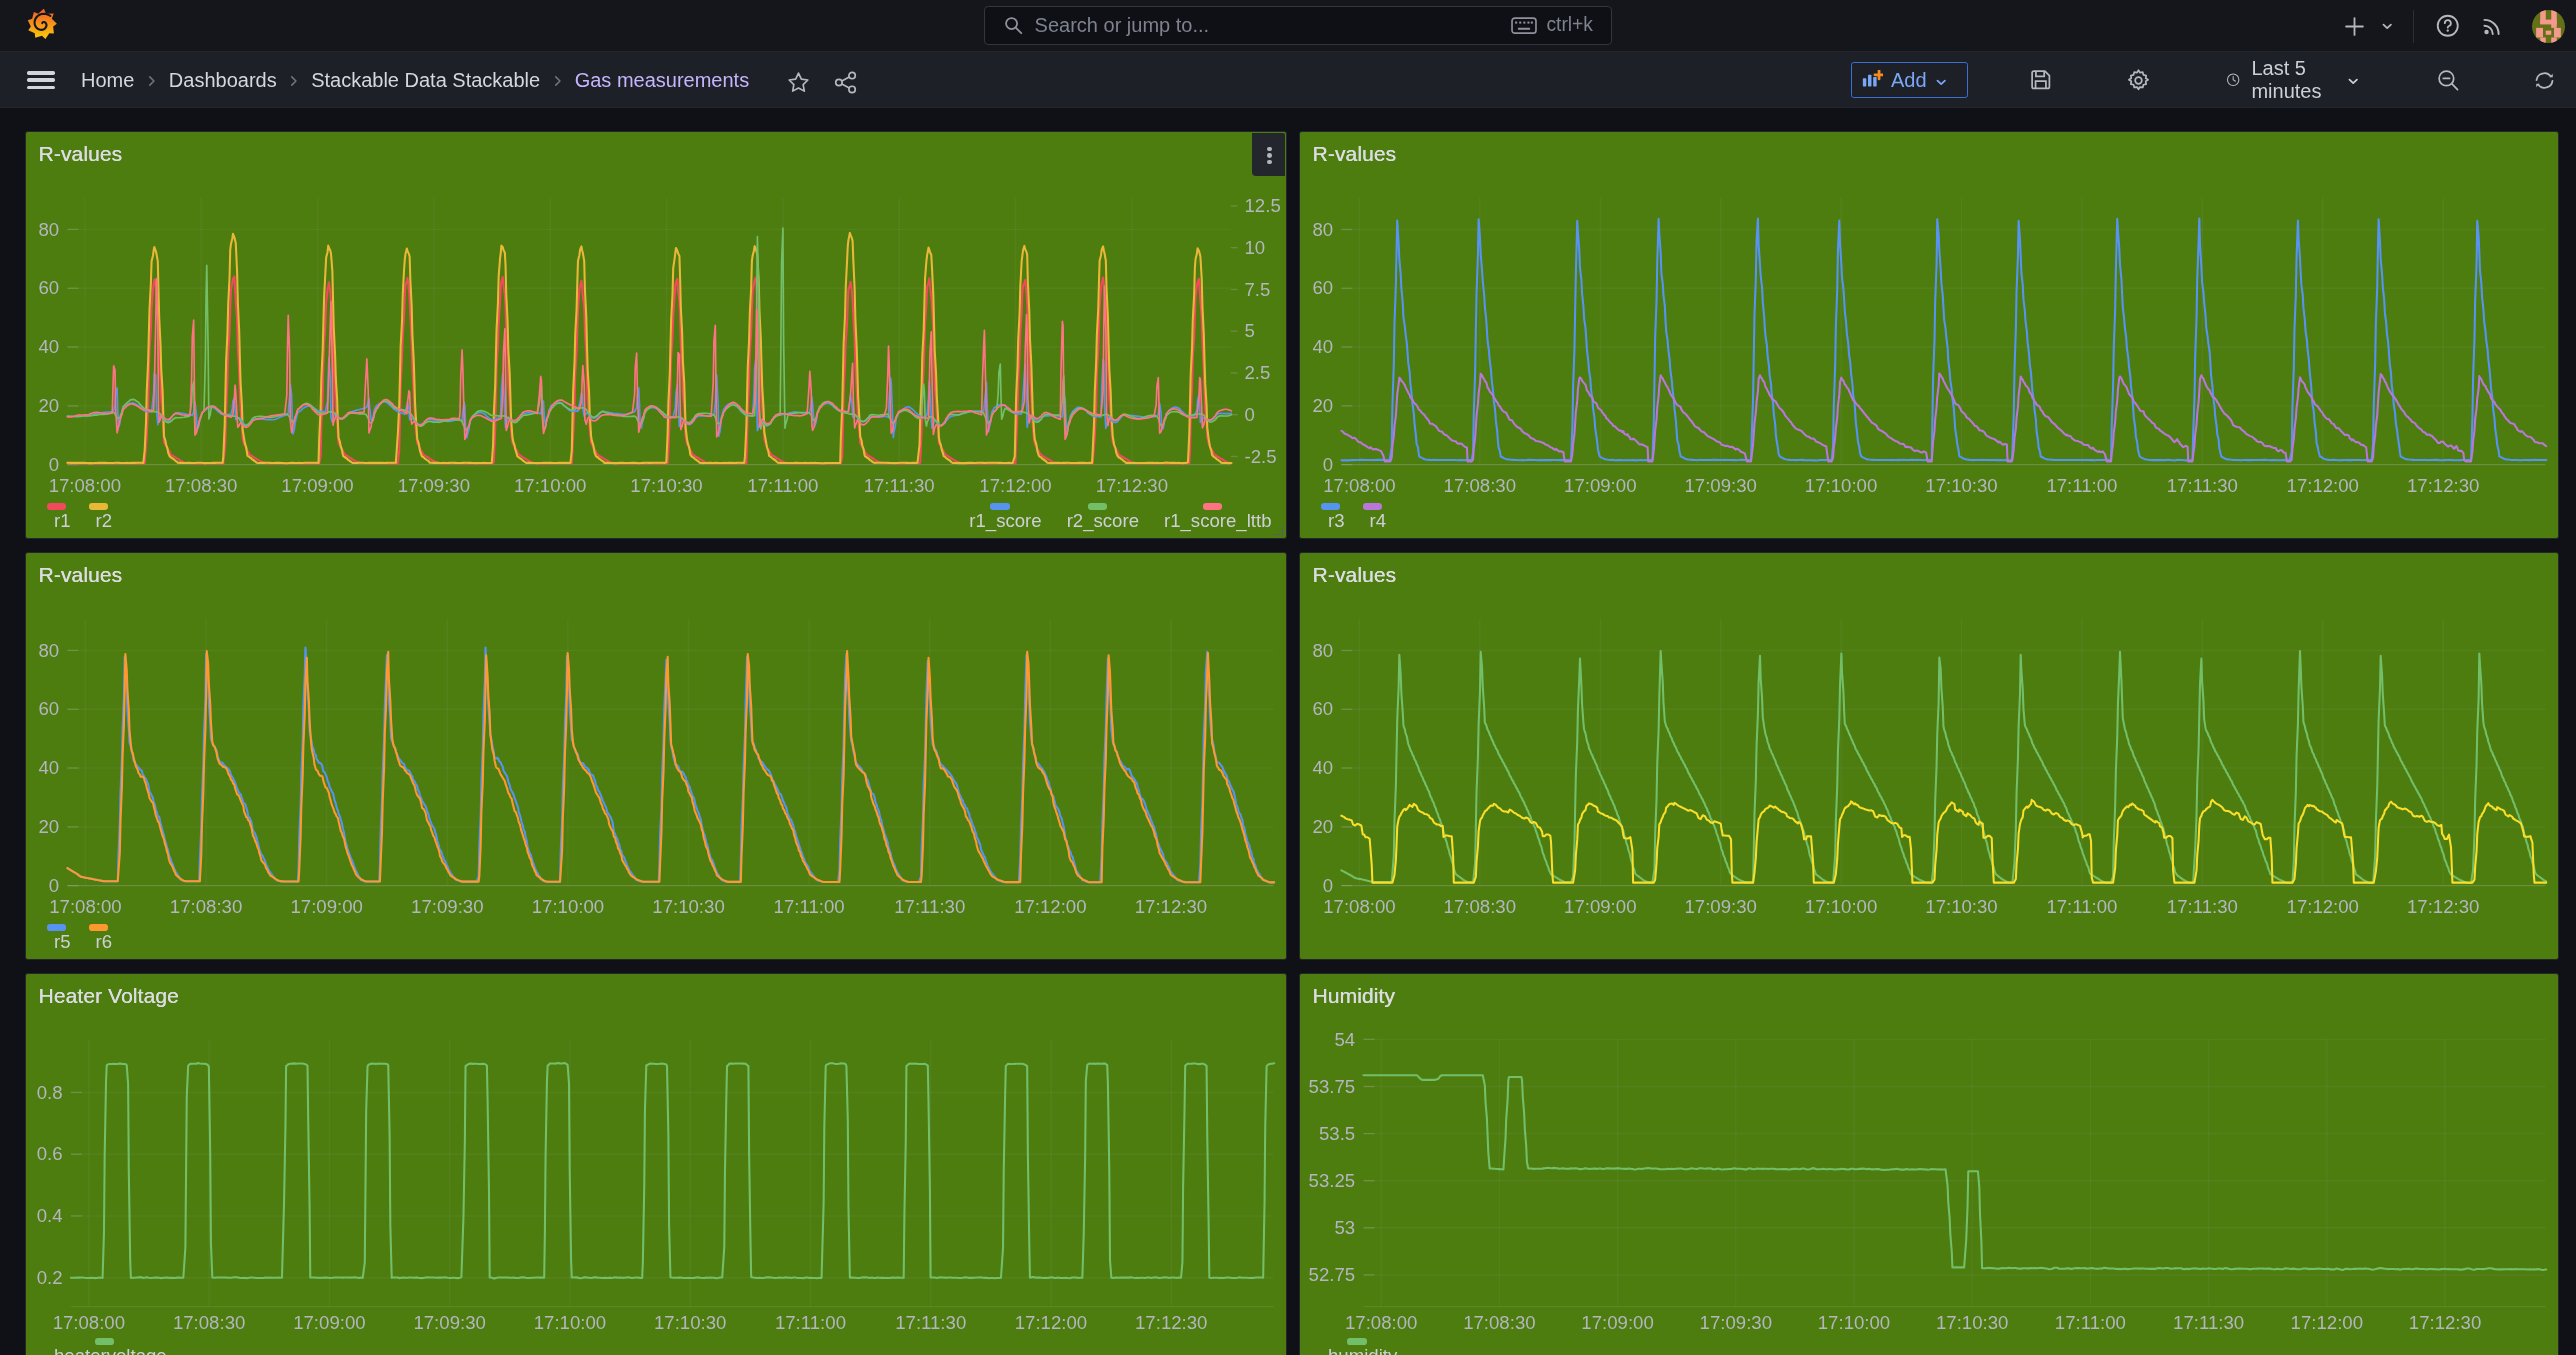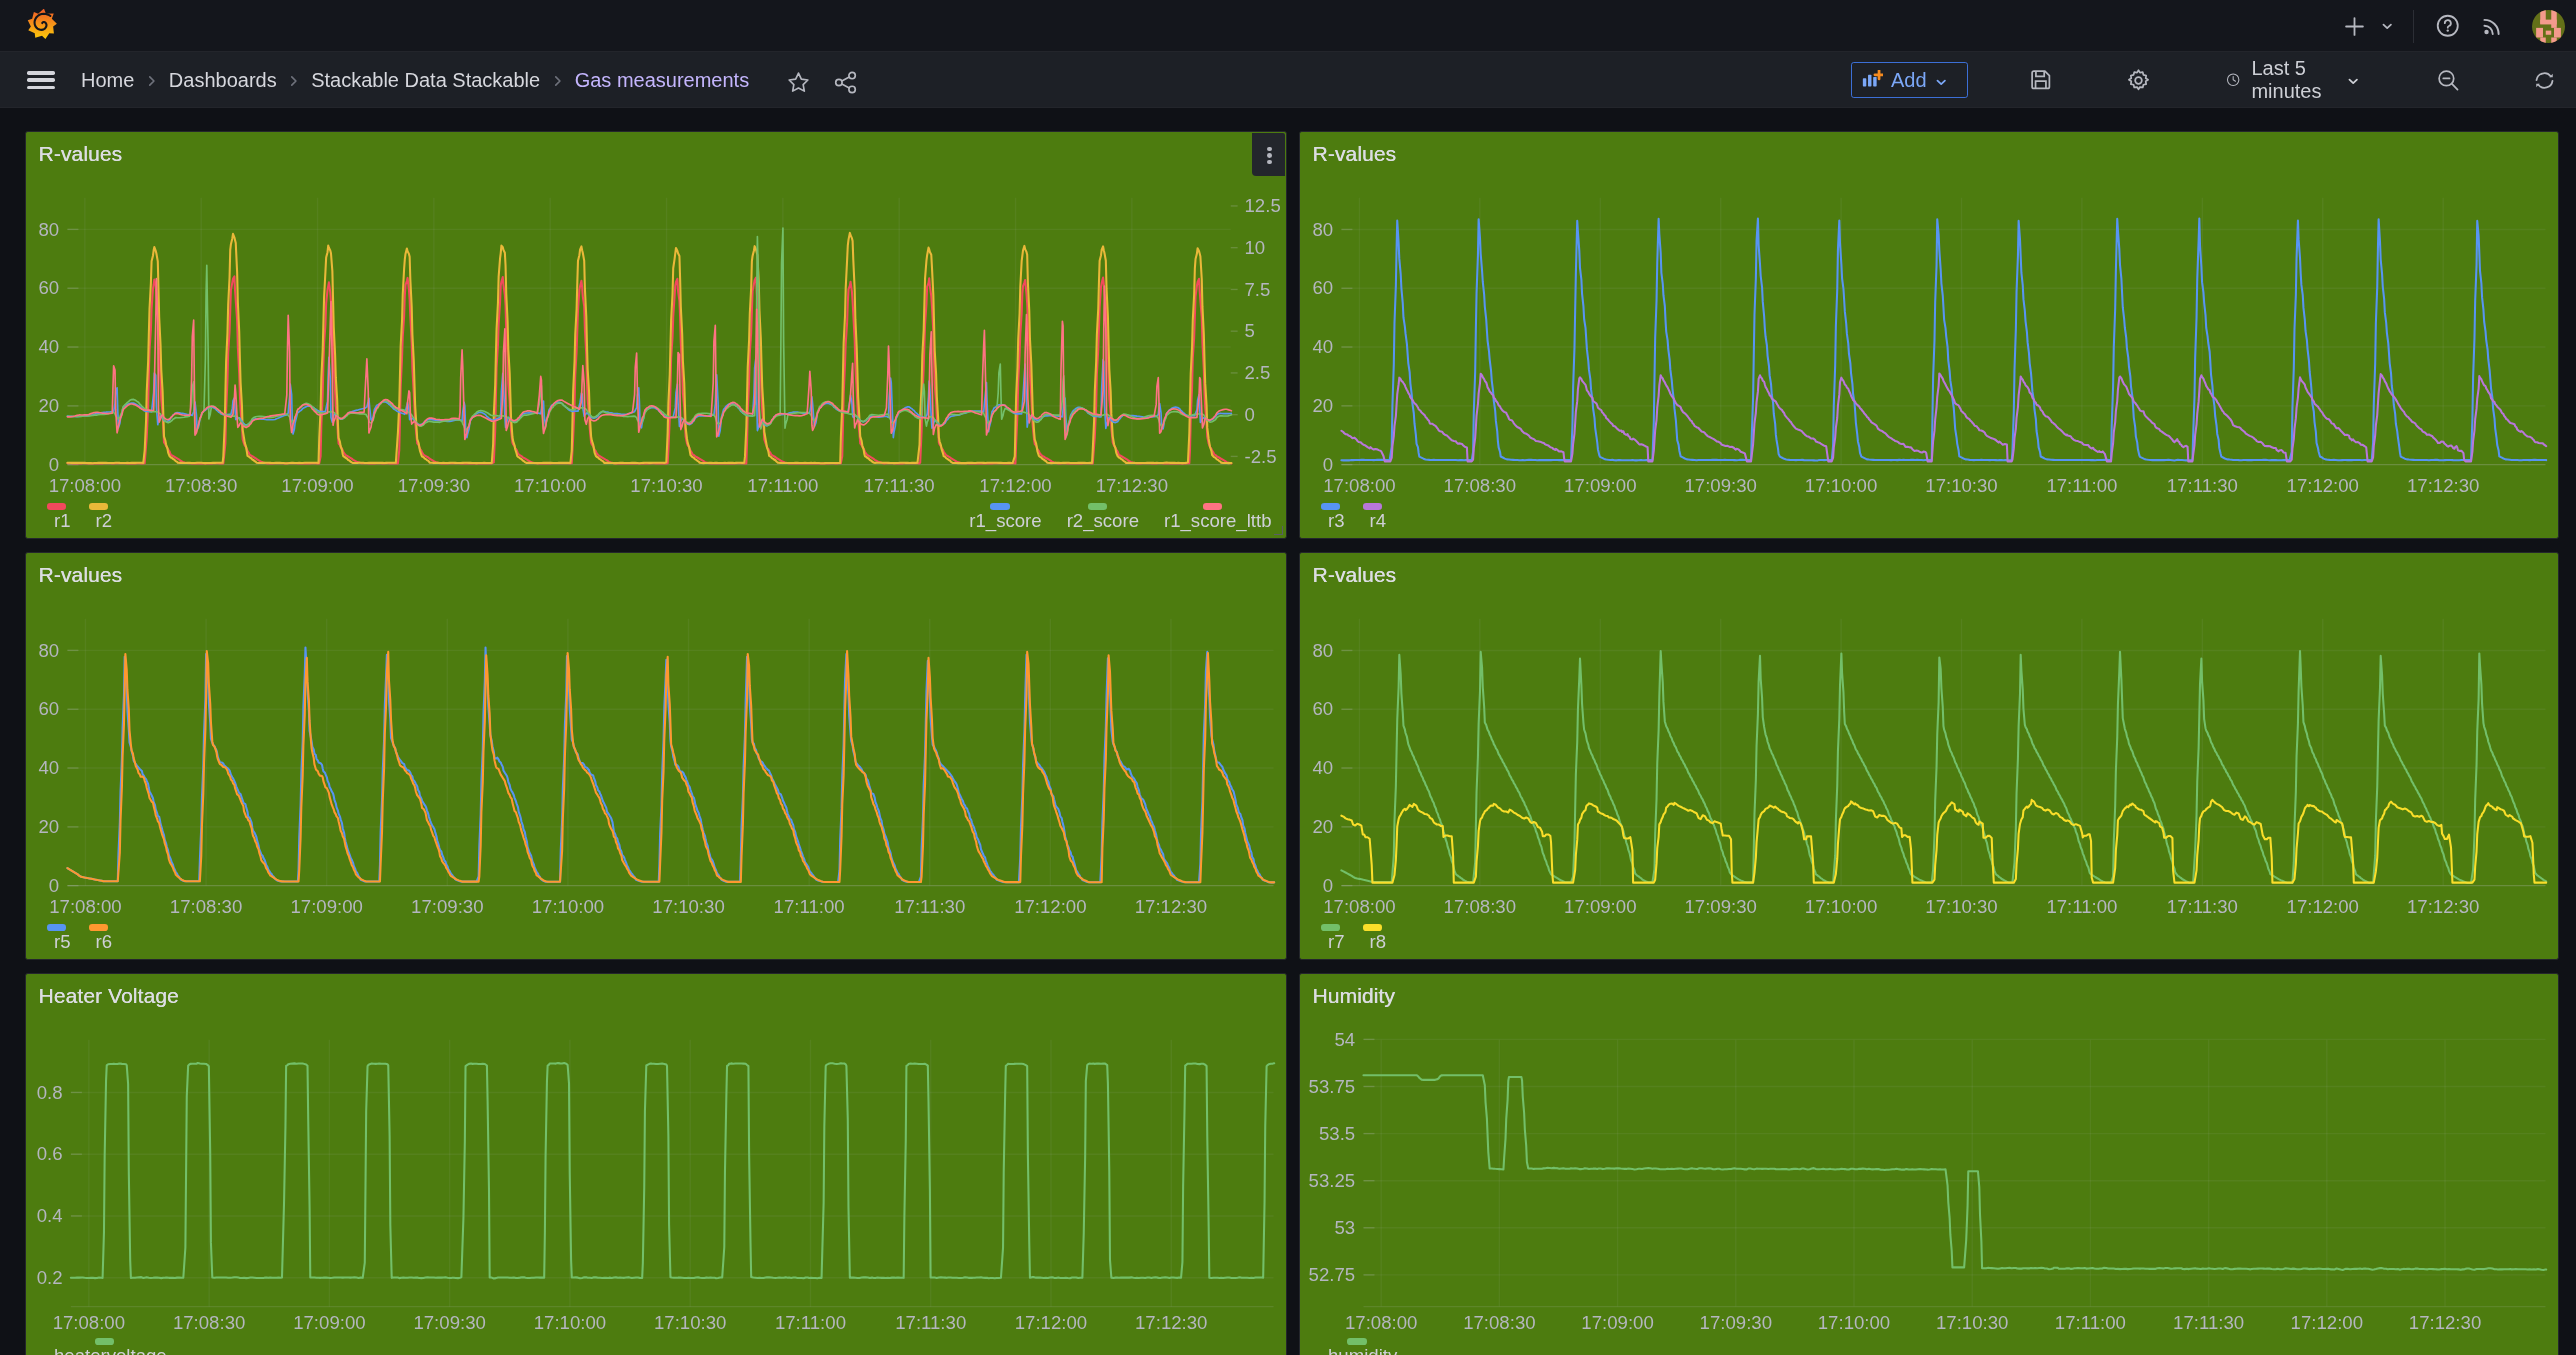--- a/index.html
+++ b/index.html
@@ -43,20 +43,37 @@
   <div class="logo"><svg width="32" height="31" viewBox="0 0 100 104">
 <defs>
           <linearGradient id="gl" x1="0" y1="0" x2="0" y2="1">
 <stop offset="0" stop-color="#F05A28"></stop>
             <stop offset="1" stop-color="#FBCA0A"></stop>
           </linearGradient>
         </defs>
 <polygon points="56.5,-1.6 63.0,16.3 89.4,15.1 82.9,33.0 99.9,49.3 87.4,58.6 90.0,82.0 74.4,81.1 61.4,100.7 50.0,90.0 27.4,96.6 25.6,81.1 4.0,71.6 12.6,58.6 2.2,37.5 17.1,33.0 22.7,10.1 37.0,16.3" fill="url(#gl)"></polygon>
 <path d="M50.8,47.3 L51.2,46.1 L52.1,45.0 L53.4,44.1 L55.1,43.7 L57.0,43.7 L59.1,44.3 L61.0,45.5 L62.8,47.4 L64.1,49.8 L64.9,52.6 L64.9,55.8 L64.1,59.0 L62.5,62.2 L60.1,65.1 L56.9,67.5 L53.0,69.2 L48.6,69.9 L43.9,69.6 L39.3,68.2 L34.9,65.7 L31.0,62.1 L27.9,57.5 L25.8,52.1 L25.0,46.2 L25.5,40.1 L27.5,34.0 L30.8,28.3 L35.6,23.3 L41.4,19.4 L48.3,16.9 L55.7,15.8 L63.4,16.5 L70.9,18.9 L78.0,23.1" fill="none" stroke="#14161c" stroke-width="7" stroke-linecap="round"></path>
 </svg></div>
+  <div class="searchbox">
+    <span class="sic"><svg width="19.3" height="19.3" viewBox="0 0 28 28" style="">
+          <circle cx="11" cy="11" r="8" fill="none" stroke="#8f929d" stroke-width="2.6"></circle>
+          <line x1="17" y1="17" x2="25" y2="25" stroke="#8f929d" stroke-width="2.6" stroke-linecap="round"></line>
+        </svg></span>
+    <span class="ph">Search or jump to...</span>
+    <span class="kbd"><svg width="26" height="19.3" viewBox="0 0 38 28" style="">
+          <rect x="1.5" y="3" width="35" height="22" rx="4" fill="none" stroke="#8f929d" stroke-width="2.4"></rect>
+          <rect x="6" y="8" width="3" height="3" fill="#8f929d"></rect>
+          <rect x="12" y="8" width="3" height="3" fill="#8f929d"></rect>
+          <rect x="18" y="8" width="3" height="3" fill="#8f929d"></rect>
+          <rect x="24" y="8" width="3" height="3" fill="#8f929d"></rect>
+          <rect x="29" y="8" width="3" height="3" fill="#8f929d"></rect>
+          <rect x="10" y="17" width="18" height="3" rx="1" fill="#8f929d"></rect>
+        </svg></span>
+      <span class="ck">ctrl+k</span>
+  </div>
   <div class="tb-right">
     <span class="icbtn" style="width:37px">
         <svg width="21" height="21" viewBox="0 0 30 30" style="">
           <line x1="15" y1="3" x2="15" y2="27" stroke="#b6b8c0" stroke-width="2.6" stroke-linecap="round"></line>
           <line x1="3" y1="15" x2="27" y2="15" stroke="#b6b8c0" stroke-width="2.6" stroke-linecap="round"></line>
         </svg>
       </span>
     <span class="icbtn" style="width:28px">
         <svg width="12.4" height="12.4" viewBox="0 0 18 18" style="">
           <path d="M3.6,6.84 L9.0,11.88 L14.4,6.84" fill="none" stroke="#b6b8c0" stroke-width="2.6" stroke-linecap="round" stroke-linejoin="round"></path>
@@ -445,33 +462,20 @@
       <line x1="60" y1="396.8" x2="1806" y2="396.8" stroke="rgba(204,204,220,0.07)" stroke-width="2"></line>
       <line x1="60" y1="396.8" x2="76" y2="396.8" stroke="rgba(204,204,220,0.22)" stroke-width="2"></line>
       <text x="48" y="405.8" fill="#b4b6bf" font-size="27" text-anchor="end">20</text>
       <line x1="60" y1="482.0" x2="1806" y2="482.0" stroke="rgba(204,204,220,0.13)" stroke-width="2"></line>
       <line x1="60" y1="482.0" x2="76" y2="482.0" stroke="rgba(204,204,220,0.22)" stroke-width="2"></line>
       <text x="48" y="491.0" fill="#b4b6bf" font-size="27" text-anchor="end">0</text>
       <line x1="60" y1="482" x2="1806" y2="482" stroke="rgba(204,204,220,0.13)" stroke-width="2"></line>
       <path d="M60,459.8 L63,461.4 L66,463.0 L69,464.6 L72,466.2 L75,467.8 L77,469.3 L80,470.9 L83,471.6 L86,472.2 L89,472.9 L92,473.6 L95,474.2 L98,474.9 L101,475.6 L104,476.2 L107,476.9 L109,476.9 L112,476.9 L115,476.9 L118,476.9 L121,476.9 L124,476.9 L127,476.9 L130,476.9 L133,476.9 L136,438.5 L137,388.3 L139,338.1 L140,288.6 L141,241.5 L143,194.4 L144,147.4 L146,175.3 L147,203.2 L149,231.0 L150,249.9 L152,255.3 L153,260.7 L155,266.1 L156,271.5 L157,276.9 L159,281.9 L160,285.2 L162,288.6 L163,292.0 L165,295.3 L166,298.7 L168,302.1 L169,305.4 L171,308.8 L172,312.2 L173,315.6 L175,318.9 L176,322.3 L178,325.6 L179,329.0 L181,332.3 L182,335.6 L184,338.9 L185,342.3 L187,345.6 L188,348.9 L189,352.2 L191,355.6 L192,358.9 L194,362.3 L195,366.3 L197,370.3 L198,374.3 L200,378.3 L201,382.3 L203,386.3 L204,390.3 L206,394.3 L207,398.2 L208,403.6 L210,409.1 L211,414.5 L213,420.0 L214,425.4 L216,430.8 L217,436.3 L219,441.4 L220,446.2 L222,451.0 L223,455.9 L224,460.7 L226,465.3 L227,466.4 L229,467.6 L230,468.7 L232,469.8 L233,470.9 L235,472.0 L236,473.1 L239,474.8 L242,476.3 L245,477.0 L248,477.0 L251,477.0 L254,448.1 L255,397.3 L256,346.4 L258,295.6 L259,248.0 L261,200.3 L262,143.1 L264,165.7 L265,194.0 L267,222.2 L268,245.5 L270,249.0 L271,252.5 L272,255.9 L274,259.4 L275,262.9 L277,266.4 L278,269.9 L280,273.4 L281,276.8 L283,280.0 L284,282.8 L286,285.6 L287,288.5 L288,291.3 L290,294.1 L291,296.9 L293,299.7 L294,302.5 L296,305.3 L297,308.1 L299,311.0 L300,313.8 L302,316.6 L303,319.4 L304,322.2 L306,325.0 L307,327.8 L309,330.6 L310,333.3 L312,336.1 L313,338.9 L315,341.7 L316,344.5 L318,347.2 L319,350.0 L320,352.8 L322,355.6 L323,358.3 L325,361.3 L326,364.7 L328,368.0 L329,371.3 L331,374.7 L332,378.0 L334,381.3 L335,384.7 L336,388.0 L338,391.3 L339,394.7 L341,398.3 L342,402.8 L344,407.4 L345,411.9 L347,416.5 L348,421.0 L350,425.5 L351,430.1 L352,434.6 L354,439.0 L355,443.1 L357,447.1 L358,451.2 L360,455.2 L361,459.3 L363,463.3 L364,465.6 L367,467.5 L370,469.4 L373,471.2 L376,473.1 L379,474.5 L382,475.8 L384,477.0 L387,477.1 L390,477.1 L393,477.1 L396,468.7 L398,419.4 L399,370.1 L400,320.7 L402,273.2 L403,227.0 L405,180.7 L406,152.9 L408,191.3 L409,218.7 L411,246.2 L412,256.0 L414,261.3 L415,266.7 L416,272.1 L418,277.4 L419,282.8 L421,286.8 L422,290.1 L424,293.5 L425,296.8 L427,300.1 L428,303.4 L430,306.8 L431,310.1 L432,313.4 L434,316.8 L435,320.1 L437,323.4 L438,326.7 L440,330.0 L441,333.3 L443,336.6 L444,339.9 L446,343.2 L447,346.5 L448,349.7 L450,353.0 L451,356.3 L453,359.6 L454,362.9 L456,366.7 L457,370.6 L459,374.6 L460,378.5 L462,382.5 L463,386.4 L464,390.3 L466,394.3 L467,398.2 L469,403.1 L470,408.4 L472,413.8 L473,419.2 L475,424.6 L476,429.9 L478,435.3 L479,440.5 L480,445.3 L482,450.1 L483,454.9 L485,459.6 L486,464.4 L488,466.4 L489,467.5 L491,468.5 L492,469.6 L494,470.7 L495,471.8 L496,472.8 L499,474.6 L502,476.1 L505,477.2 L508,477.2 L511,477.2 L514,458.2 L515,407.2 L517,356.1 L518,305.1 L520,256.7 L521,208.8 L523,141.9 L524,158.9 L526,187.2 L527,215.6 L529,243.9 L530,247.4 L531,250.9 L533,254.4 L534,257.9 L536,261.4 L537,264.9 L539,268.4 L540,271.9 L542,275.4 L543,278.7 L545,281.5 L546,284.3 L547,287.2 L549,290.0 L550,292.8 L552,295.6 L553,298.5 L555,301.3 L556,304.1 L558,306.9 L559,309.8 L561,312.6 L562,315.4 L563,318.2 L565,321.1 L566,323.9 L568,326.6 L569,329.4 L571,332.2 L572,335.0 L574,337.8 L575,340.6 L577,343.4 L578,346.2 L579,349.0 L581,351.7 L582,354.5 L584,357.3 L585,360.2 L587,363.6 L588,366.9 L590,370.3 L591,373.6 L593,376.9 L594,380.3 L595,383.6 L597,387.0 L598,390.3 L600,393.7 L601,397.0 L603,401.6 L604,406.2 L606,410.7 L607,415.3 L609,419.9 L610,424.4 L611,429.0 L613,433.5 L614,438.1 L616,442.1 L617,446.2 L619,450.2 L620,454.3 L622,458.4 L623,462.4 L625,465.3 L627,467.2 L630,469.1 L633,471.0 L636,472.9 L639,474.4 L642,475.6 L645,476.9 L648,477.3 L651,477.3 L654,477.3 L657,477.3 L658,428.6 L659,378.6 L661,328.7 L662,279.9 L664,233.0 L665,186.2 L667,148.7 L668,182.0 L670,209.8 L671,237.6 L673,251.9 L674,257.3 L675,262.6 L677,268.0 L678,273.4 L680,278.7 L681,283.3 L683,286.7 L684,290.0 L686,293.4 L687,296.7 L689,300.1 L690,303.4 L691,306.8 L693,310.1 L694,313.5 L696,316.9 L697,320.2 L699,323.6 L700,326.9 L702,330.2 L703,333.5 L705,336.8 L706,340.1 L707,343.5 L709,346.8 L710,350.1 L712,353.4 L713,356.7 L715,360.0 L716,363.6 L718,367.6 L719,371.5 L721,375.5 L722,379.5 L723,383.5 L725,387.4 L726,391.4 L728,395.4 L729,399.6 L731,405.0 L732,410.4 L734,415.9 L735,421.3 L737,426.7 L738,432.1 L739,437.5 L741,442.5 L742,447.3 L744,452.1 L745,456.9 L747,461.7 L748,465.6 L750,466.7 L751,467.8 L753,468.9 L754,470.0 L755,471.1 L757,472.2 L758,473.3 L761,474.9 L764,476.5 L767,477.4 L770,477.4 L773,477.4 L776,438.2 L777,387.7 L779,337.2 L780,287.3 L782,240.0 L783,192.6 L785,145.3 L786,173.3 L788,201.4 L789,229.4 L790,247.7 L792,251.1 L793,254.6 L795,258.1 L796,261.5 L798,265.0 L799,268.4 L801,271.9 L802,275.4 L804,278.8 L805,281.8 L806,284.6 L808,287.4 L809,290.2 L811,293.0 L812,295.8 L814,298.6 L815,301.4 L817,304.2 L818,307.0 L820,309.8 L821,312.6 L822,315.4 L824,318.2 L825,321.0 L827,323.8 L828,326.5 L830,329.3 L831,332.1 L833,334.8 L834,337.6 L836,340.3 L837,343.1 L838,345.9 L840,348.6 L841,351.4 L843,354.1 L844,356.9 L846,359.7 L847,362.8 L849,366.1 L850,369.4 L852,372.7 L853,376.0 L854,379.3 L856,382.6 L857,386.0 L859,389.3 L860,392.6 L862,395.9 L863,399.7 L865,404.2 L866,408.7 L868,413.3 L869,417.8 L870,422.3 L872,426.8 L873,431.3 L875,435.8 L876,440.1 L878,444.1 L879,448.2 L881,452.2 L882,456.2 L884,460.2 L885,464.2 L886,465.9 L889,467.7 L892,469.6 L895,471.4 L898,473.3 L901,474.6 L904,475.9 L907,477.2 L910,477.5 L913,477.5 L916,477.5 L918,458.8 L920,409.2 L921,359.6 L923,310.0 L924,262.9 L926,216.4 L927,151.2 L929,167.8 L930,195.3 L932,222.9 L933,250.5 L934,255.9 L936,261.3 L937,266.7 L939,272.1 L940,277.5 L942,282.9 L943,286.5 L945,289.8 L946,293.1 L948,296.5 L949,299.8 L950,303.2 L952,306.5 L953,309.9 L955,313.2 L956,316.6 L958,319.9 L959,323.3 L961,326.6 L962,329.9 L964,333.2 L965,336.5 L966,339.8 L968,343.1 L969,346.4 L971,349.7 L972,353.0 L974,356.3 L975,359.6 L977,362.9 L978,366.9 L980,370.8 L981,374.8 L982,378.8 L984,382.7 L985,386.7 L987,390.7 L988,394.6 L990,398.6 L991,403.7 L993,409.1 L994,414.5 L996,419.9 L997,425.3 L998,430.7 L1000,436.2 L1001,441.3 L1003,446.1 L1004,450.9 L1006,455.7 L1007,460.5 L1009,465.3 L1010,466.5 L1012,467.6 L1013,468.7 L1014,469.8 L1016,470.9 L1017,472.0 L1019,473.1 L1022,474.7 L1025,476.3 L1028,477.6 L1030,477.6 L1033,477.6 L1036,448.5 L1038,398.3 L1039,348.1 L1041,298.0 L1042,250.9 L1044,203.9 L1045,147.4 L1046,169.7 L1048,197.6 L1049,225.5 L1051,248.5 L1052,251.9 L1054,255.3 L1055,258.8 L1057,262.2 L1058,265.7 L1060,269.1 L1061,272.5 L1062,276.0 L1064,279.4 L1065,282.5 L1067,285.3 L1068,288.1 L1070,290.9 L1071,293.7 L1073,296.4 L1074,299.2 L1076,302.0 L1077,304.8 L1078,307.6 L1080,310.3 L1081,313.1 L1083,315.9 L1084,318.7 L1086,321.5 L1087,324.2 L1089,327.0 L1090,329.7 L1092,332.5 L1093,335.2 L1095,338.0 L1096,340.7 L1097,343.4 L1099,346.2 L1100,348.9 L1102,351.7 L1103,354.4 L1105,357.2 L1106,359.9 L1108,362.9 L1109,366.2 L1111,369.4 L1112,372.7 L1113,376.0 L1115,379.3 L1116,382.6 L1118,385.9 L1119,389.2 L1121,392.5 L1122,395.8 L1124,399.3 L1125,403.8 L1127,408.3 L1128,412.8 L1129,417.3 L1131,421.8 L1132,426.3 L1134,430.7 L1135,435.2 L1137,439.6 L1138,443.6 L1140,447.6 L1141,451.6 L1143,455.5 L1144,459.5 L1145,463.5 L1147,465.8 L1150,467.6 L1153,469.5 L1156,471.3 L1159,473.1 L1161,474.5 L1164,475.8 L1167,477.0 L1170,477.7 L1173,477.7 L1176,477.7 L1179,468.4 L1180,417.6 L1182,366.8 L1183,316.0 L1185,267.0 L1186,219.4 L1188,171.7 L1189,143.1 L1191,182.7 L1192,210.9 L1193,239.1 L1195,249.2 L1196,254.6 L1198,260.1 L1199,265.5 L1201,271.0 L1202,276.4 L1204,280.7 L1205,284.1 L1207,287.5 L1208,290.9 L1209,294.3 L1211,297.7 L1212,301.2 L1214,304.6 L1215,308.0 L1217,311.4 L1218,314.8 L1220,318.2 L1221,321.6 L1223,325.0 L1224,328.4 L1225,331.7 L1227,335.1 L1228,338.5 L1230,341.8 L1231,345.2 L1233,348.6 L1234,351.9 L1236,355.3 L1237,358.7 L1239,362.4 L1240,366.5 L1241,370.5 L1243,374.6 L1244,378.6 L1246,382.6 L1247,386.7 L1249,390.7 L1250,394.7 L1252,399.3 L1253,404.8 L1255,410.4 L1256,415.9 L1257,421.4 L1259,426.9 L1260,432.4 L1262,437.9 L1263,442.8 L1265,447.7 L1266,452.6 L1268,457.5 L1269,462.4 L1271,465.6 L1272,466.7 L1273,467.9 L1275,469.0 L1276,470.1 L1278,471.3 L1279,472.4 L1281,473.5 L1284,475.1 L1287,476.6 L1289,477.8 L1292,477.8 L1295,477.8 L1298,429.3 L1300,379.9 L1301,330.6 L1303,282.5 L1304,236.2 L1305,190.0 L1307,152.9 L1308,185.8 L1310,213.3 L1311,240.7 L1313,253.7 L1314,257.1 L1316,260.5 L1317,263.8 L1319,267.2 L1320,270.6 L1321,274.0 L1323,277.4 L1324,280.7 L1326,284.1 L1327,286.9 L1329,289.7 L1330,292.4 L1332,295.1 L1333,297.9 L1335,300.6 L1336,303.3 L1337,306.1 L1339,308.8 L1340,311.5 L1342,314.3 L1343,317.0 L1345,319.7 L1346,322.5 L1348,325.2 L1349,327.9 L1351,330.6 L1352,333.3 L1353,336.0 L1355,338.7 L1356,341.4 L1358,344.1 L1359,346.8 L1361,349.5 L1362,352.2 L1364,354.9 L1365,357.6 L1367,360.3 L1368,363.0 L1370,366.1 L1371,369.4 L1372,372.6 L1374,375.8 L1375,379.1 L1377,382.3 L1378,385.5 L1380,388.8 L1381,392.0 L1383,395.3 L1384,398.5 L1386,402.5 L1387,406.9 L1388,411.3 L1390,415.7 L1391,420.1 L1393,424.5 L1394,428.9 L1396,433.4 L1397,437.8 L1399,441.9 L1400,445.8 L1402,449.7 L1403,453.6 L1404,457.6 L1406,461.5 L1407,465.4 L1410,467.3 L1413,469.1 L1416,470.8 L1419,472.6 L1422,474.1 L1425,475.4 L1428,476.7 L1431,477.9 L1434,477.9 L1436,477.9 L1439,477.9 L1441,448.0 L1442,397.0 L1444,345.9 L1445,294.9 L1447,247.1 L1448,199.3 L1450,141.9 L1451,164.5 L1452,192.9 L1454,221.2 L1455,245.0 L1457,250.6 L1458,256.1 L1460,261.7 L1461,267.2 L1463,272.8 L1464,278.2 L1466,281.6 L1467,285.0 L1468,288.5 L1470,291.9 L1471,295.4 L1473,298.8 L1474,302.2 L1476,305.7 L1477,309.1 L1479,312.6 L1480,316.0 L1482,319.4 L1483,322.9 L1484,326.3 L1486,329.7 L1487,333.1 L1489,336.5 L1490,339.9 L1492,343.2 L1493,346.6 L1495,350.0 L1496,353.4 L1498,356.8 L1499,360.4 L1500,364.4 L1502,368.5 L1503,372.6 L1505,376.7 L1506,380.7 L1508,384.8 L1509,388.9 L1511,393.0 L1512,397.1 L1514,402.6 L1515,408.2 L1516,413.7 L1518,419.3 L1519,424.8 L1521,430.4 L1522,436.0 L1524,441.1 L1525,446.0 L1527,451.0 L1528,455.9 L1530,460.9 L1531,465.2 L1532,466.3 L1534,467.5 L1535,468.6 L1537,469.8 L1538,471.0 L1540,472.1 L1541,473.3 L1544,474.9 L1547,476.4 L1550,478.0 L1553,478.0 L1556,478.0 L1559,438.6 L1560,388.6 L1562,338.7 L1563,289.3 L1564,242.4 L1566,195.5 L1567,148.7 L1569,176.4 L1570,204.2 L1572,232.0 L1573,250.0 L1575,253.5 L1576,256.9 L1578,260.3 L1579,263.7 L1580,267.2 L1582,270.6 L1583,274.0 L1585,277.5 L1586,280.9 L1588,283.9 L1589,286.6 L1591,289.4 L1592,292.2 L1594,294.9 L1595,297.7 L1596,300.5 L1598,303.2 L1599,306.0 L1601,308.8 L1602,311.5 L1604,314.3 L1605,317.1 L1607,319.9 L1608,322.6 L1610,325.4 L1611,328.1 L1612,330.9 L1614,333.6 L1615,336.3 L1617,339.0 L1618,341.8 L1620,344.5 L1621,347.2 L1623,350.0 L1624,352.7 L1626,355.4 L1627,358.2 L1628,360.9 L1630,364.0 L1631,367.2 L1633,370.5 L1634,373.8 L1636,377.1 L1637,380.4 L1639,383.6 L1640,386.9 L1642,390.2 L1643,393.5 L1644,396.8 L1646,400.5 L1647,405.0 L1649,409.5 L1650,414.0 L1652,418.4 L1653,422.9 L1655,427.4 L1656,431.8 L1658,436.3 L1659,440.5 L1660,444.5 L1662,448.5 L1663,452.5 L1665,456.4 L1666,460.4 L1668,464.4 L1669,466.0 L1672,467.8 L1675,469.7 L1678,471.5 L1681,473.3 L1684,474.6 L1687,475.9 L1690,477.2 L1693,478.1 L1695,478.1 L1698,478.1 L1701,458.4 L1703,407.9 L1704,357.4 L1706,306.9 L1707,258.9 L1709,211.6 L1710,145.3 L1711,162.1 L1713,190.2 L1714,218.2 L1716,246.3 L1717,251.7 L1719,257.1 L1720,262.6 L1722,268.0 L1723,273.4 L1725,278.8 L1726,282.6 L1727,286.0 L1729,289.4 L1730,292.8 L1732,296.2 L1733,299.6 L1735,303.0 L1736,306.4 L1738,309.7 L1739,313.1 L1741,316.5 L1742,319.9 L1743,323.3 L1745,326.7 L1746,330.0 L1748,333.3 L1749,336.7 L1751,340.0 L1752,343.4 L1754,346.7 L1755,350.1 L1757,353.4 L1758,356.8 L1759,360.1 L1761,364.0 L1762,368.0 L1764,372.0 L1765,376.0 L1767,380.0 L1768,384.1 L1770,388.1 L1771,392.1 L1773,396.1 L1774,401.0 L1775,406.4 L1777,411.9 L1778,417.4 L1780,422.8 L1781,428.3 L1783,433.8 L1784,439.2 L1786,444.0 L1787,448.9 L1789,453.8 L1790,458.6 L1791,463.5 L1793,465.9 L1794,467.0 L1796,468.2 L1797,469.3 L1799,470.4 L1800,471.5 L1802,472.7 L1803,473.7 L1806,475.2 L1807,476.0" fill="none" stroke="#73BF69" stroke-width="3" stroke-opacity="1.0" stroke-linejoin="round" stroke-linecap="round"></path>
       <path d="M60,380.6 L63,381.9 L66,384.5 L69,385.8 L72,386.3 L75,387.6 L77,393.5 L80,394.8 L83,392.2 L86,393.4 L89,395.1 L91,407.8 L93,407.8 L95,411.8 L98,411.8 L101,414.1 L104,452.0 L105,477.7 L108,477.7 L111,477.7 L114,477.7 L117,477.7 L120,477.7 L123,477.7 L125,477.7 L128,477.7 L131,477.7 L134,477.7 L137,466.7 L139,444.9 L140,423.0 L141,396.5 L143,385.8 L144,382.5 L146,379.2 L147,377.1 L149,373.8 L150,372.0 L152,370.5 L153,372.5 L155,371.1 L156,369.6 L157,368.2 L159,364.9 L160,365.9 L162,366.9 L163,367.9 L165,363.4 L166,364.4 L168,365.4 L169,366.4 L171,371.8 L172,372.8 L173,373.8 L175,374.8 L178,376.1 L179,377.1 L181,378.1 L184,378.5 L185,379.5 L187,380.5 L188,383.1 L189,384.1 L191,385.1 L192,386.1 L194,390.3 L195,391.3 L197,392.3 L198,393.3 L201,393.4 L203,394.4 L204,395.4 L207,395.7 L208,411.4 L211,409.3 L214,409.3 L217,410.5 L220,410.5 L222,439.0 L223,477.7 L226,477.7 L229,477.7 L232,477.7 L235,477.7 L238,477.7 L240,477.7 L243,477.7 L246,477.7 L249,477.7 L252,477.7 L255,469.0 L256,447.2 L258,424.9 L259,403.1 L261,388.7 L262,385.4 L264,383.3 L265,380.0 L267,376.7 L268,374.4 L271,372.3 L272,370.6 L274,368.9 L275,367.5 L277,365.8 L280,366.2 L281,363.5 L284,364.8 L287,368.7 L290,370.0 L293,373.3 L296,374.6 L299,374.6 L302,375.9 L304,371.9 L307,373.3 L310,376.1 L313,377.4 L316,379.7 L319,381.0 L322,383.6 L325,384.9 L328,383.2 L331,384.5 L334,389.8 L336,391.1 L339,389.8 L342,391.1 L345,396.9 L348,398.1 L351,403.9 L352,410.2 L355,410.2 L357,407.8 L360,407.8 L363,409.7 L364,419.2 L366,466.7 L367,477.7 L370,477.7 L373,477.7 L376,477.7 L379,477.7 L382,477.7 L384,477.7 L387,477.7 L390,477.7 L393,477.7 L396,477.7 L399,459.4 L400,437.6 L402,415.7 L403,393.3 L405,390.0 L406,386.7 L408,383.4 L409,378.4 L411,375.5 L412,374.0 L414,372.6 L415,367.2 L416,365.7 L418,364.3 L419,362.8 L422,363.6 L424,364.6 L425,365.6 L428,366.9 L430,368.0 L431,369.0 L432,374.5 L434,375.5 L435,376.5 L437,377.5 L440,378.6 L441,379.6 L443,380.6 L446,381.1 L447,382.2 L448,383.2 L451,383.4 L453,384.4 L454,385.4 L457,386.6 L459,387.6 L460,388.6 L462,390.9 L463,391.9 L464,392.9 L467,396.9 L469,409.7 L470,412.8 L473,413.6 L476,413.6 L479,411.8 L482,430.8 L483,477.7 L486,477.7 L489,477.7 L492,477.7 L495,477.7 L498,477.7 L501,477.7 L504,477.7 L507,477.7 L510,477.7 L513,477.7 L515,473.4 L517,449.4 L518,427.6 L520,411.3 L521,393.2 L523,389.9 L524,386.6 L526,382.5 L527,379.2 L529,376.5 L530,374.8 L531,368.9 L533,367.2 L534,365.4 L536,363.7 L539,362.8 L542,364.8 L543,362.1 L546,364.0 L549,366.3 L552,367.6 L555,369.2 L558,370.6 L561,372.2 L563,373.5 L566,372.5 L569,373.8 L572,375.7 L575,377.0 L578,384.2 L581,385.5 L584,379.9 L587,381.2 L590,386.5 L593,387.8 L595,390.1 L598,391.4 L601,388.6 L604,389.9 L607,390.8 L610,392.1 L611,398.7 L613,409.3 L616,409.3 L619,409.6 L622,409.6 L625,414.8 L626,462.3 L627,477.7 L630,477.7 L633,477.7 L636,477.7 L639,477.7 L642,477.7 L645,477.7 L648,477.7 L651,477.7 L654,477.7 L657,477.7 L659,463.1 L661,441.2 L662,419.4 L664,397.5 L665,385.9 L667,382.6 L668,379.4 L670,376.1 L673,374.0 L674,372.3 L675,370.7 L678,369.4 L680,367.8 L681,365.9 L684,367.2 L686,368.2 L687,369.2 L689,367.4 L690,368.4 L691,369.4 L693,370.4 L694,372.1 L696,373.1 L697,374.1 L699,375.1 L702,375.5 L703,376.5 L705,377.5 L706,381.0 L707,382.0 L709,383.0 L710,384.0 L713,384.2 L715,385.2 L716,386.2 L718,388.8 L719,389.8 L721,390.8 L722,391.8 L723,389.9 L725,390.9 L726,391.9 L729,402.2 L731,414.8 L734,414.8 L735,410.6 L738,410.6 L741,410.6 L744,448.6 L745,477.7 L748,477.7 L751,477.7 L754,477.7 L757,477.7 L760,477.7 L763,477.7 L766,477.7 L769,477.7 L771,477.7 L774,477.7 L777,465.2 L779,443.3 L780,421.5 L782,396.4 L783,385.7 L785,382.5 L786,379.2 L788,375.3 L789,372.0 L790,370.0 L792,368.2 L795,366.6 L796,364.8 L798,363.1 L799,359.9 L801,361.3 L802,362.7 L804,364.1 L805,362.6 L806,364.0 L809,365.5 L811,368.2 L814,369.5 L817,370.3 L820,371.6 L822,371.9 L825,373.2 L828,372.7 L831,374.0 L834,382.0 L837,383.3 L840,379.6 L843,380.9 L846,380.7 L849,382.0 L852,387.2 L854,388.5 L857,390.8 L860,392.1 L863,391.0 L866,392.3 L869,397.5 L872,398.8 L873,411.5 L875,409.0 L878,409.0 L881,411.3 L884,411.3 L886,429.1 L888,477.7 L891,477.7 L894,477.7 L897,477.7 L900,477.7 L902,477.7 L905,477.7 L908,477.7 L911,477.7 L914,477.7 L917,477.7 L920,473.4 L921,452.5 L923,430.6 L924,408.8 L926,390.7 L927,388.0 L929,384.7 L930,381.4 L932,378.2 L934,375.9 L936,374.3 L937,372.8 L939,368.3 L940,366.8 L942,365.3 L943,363.8 L945,361.1 L946,362.1 L948,363.1 L949,364.1 L950,371.7 L952,372.7 L953,373.8 L955,374.8 L956,371.7 L958,372.7 L959,373.7 L961,374.7 L962,378.6 L964,379.6 L965,380.6 L966,381.6 L968,377.1 L969,378.1 L971,379.1 L972,380.1 L974,382.3 L975,383.3 L977,384.3 L978,385.3 L980,390.6 L981,391.7 L982,392.7 L984,393.7 L985,389.2 L987,390.2 L990,392.1 L991,412.6 L994,412.6 L997,409.9 L1000,409.9 L1003,413.0 L1004,441.5 L1006,477.7 L1009,477.7 L1012,477.7 L1014,477.7 L1017,477.7 L1020,477.7 L1023,477.7 L1026,477.7 L1029,477.7 L1032,477.7 L1035,477.7 L1038,472.5 L1039,450.7 L1041,428.8 L1042,407.0 L1044,392.6 L1045,389.3 L1046,386.0 L1048,382.7 L1049,373.1 L1051,370.8 L1052,369.0 L1054,367.3 L1055,368.9 L1057,367.1 L1058,365.4 L1060,363.6 L1061,357.5 L1062,358.8 L1064,360.0 L1065,361.3 L1067,365.7 L1070,367.3 L1073,368.0 L1076,369.3 L1078,372.0 L1081,373.3 L1084,371.6 L1087,373.0 L1090,377.4 L1093,378.8 L1096,376.7 L1099,378.0 L1102,382.3 L1105,383.7 L1108,386.9 L1111,388.2 L1113,387.4 L1116,388.7 L1119,392.8 L1122,394.2 L1125,392.9 L1128,394.2 L1131,395.4 L1134,405.8 L1135,412.1 L1137,409.7 L1140,409.7 L1143,407.6 L1145,407.6 L1147,417.1 L1148,470.7 L1150,477.7 L1153,477.7 L1156,477.7 L1159,477.7 L1161,477.7 L1164,477.7 L1167,477.7 L1170,477.7 L1173,477.7 L1176,477.7 L1179,477.7 L1182,456.5 L1183,430.9 L1185,409.1 L1186,387.2 L1188,383.9 L1191,380.4 L1192,377.1 L1193,374.1 L1195,371.5 L1196,370.0 L1198,368.5 L1199,367.0 L1201,368.2 L1202,366.7 L1204,364.4 L1205,365.4 L1207,362.9 L1208,363.9 L1209,364.9 L1211,365.9 L1212,368.6 L1214,369.6 L1215,370.6 L1217,371.6 L1220,372.0 L1221,373.0 L1223,374.0 L1224,378.7 L1225,379.7 L1227,380.7 L1228,381.7 L1230,383.0 L1231,384.0 L1233,385.0 L1234,386.0 L1236,387.4 L1237,388.4 L1239,389.4 L1240,390.4 L1241,388.4 L1243,389.4 L1244,390.4 L1246,391.4 L1247,396.1 L1250,398.0 L1252,404.8 L1253,412.4 L1256,412.4 L1259,410.1 L1262,410.1 L1265,412.9 L1266,460.3 L1268,477.7 L1271,477.7 L1273,477.7 L1276,477.7 L1279,477.7 L1282,477.7 L1285,477.7 L1288,477.7 L1291,477.7 L1294,477.7 L1297,477.7 L1300,460.0 L1301,438.2 L1303,416.3 L1304,394.5 L1305,384.2 L1307,380.9 L1308,377.6 L1310,374.3 L1313,372.8 L1314,371.1 L1316,369.3 L1319,367.5 L1320,365.7 L1321,360.3 L1323,357.7 L1324,359.2 L1326,360.7 L1327,362.1 L1330,363.8 L1333,365.1 L1335,366.9 L1337,368.2 L1340,372.6 L1343,373.9 L1346,373.9 L1349,375.2 L1352,377.9 L1355,379.2 L1358,376.1 L1361,377.4 L1364,385.4 L1367,386.7 L1370,381.7 L1372,383.0 L1375,388.8 L1378,390.1 L1381,392.3 L1384,393.6 L1387,389.9 L1390,391.2 L1393,392.7 L1396,409.1 L1399,414.6 L1402,414.6 L1404,412.7 L1407,412.7 L1409,441.2 L1410,477.7 L1413,477.7 L1416,477.7 L1419,477.7 L1422,477.7 L1425,477.7 L1428,477.7 L1431,477.7 L1434,477.7 L1436,477.7 L1439,477.7 L1442,472.4 L1444,450.5 L1445,428.2 L1447,406.4 L1448,391.9 L1450,388.7 L1451,385.6 L1452,382.3 L1454,379.1 L1455,376.7 L1457,370.2 L1458,368.4 L1460,366.6 L1461,364.9 L1463,366.9 L1464,365.1 L1467,366.4 L1470,366.7 L1471,367.7 L1473,368.8 L1474,371.2 L1476,372.2 L1477,373.2 L1479,374.2 L1482,374.5 L1483,375.5 L1484,376.5 L1487,378.3 L1489,379.3 L1490,380.3 L1492,382.8 L1493,383.8 L1495,384.8 L1496,385.8 L1498,387.5 L1499,388.5 L1500,389.5 L1502,390.5 L1503,386.8 L1505,387.9 L1506,388.9 L1508,389.9 L1511,391.6 L1512,395.5 L1514,408.1 L1515,411.5 L1518,411.5 L1521,412.0 L1524,412.0 L1527,449.1 L1528,477.7 L1531,477.7 L1534,477.7 L1537,477.7 L1540,477.7 L1543,477.7 L1546,477.7 L1548,477.7 L1551,477.7 L1554,477.7 L1557,477.7 L1560,461.4 L1562,441.7 L1563,419.9 L1564,398.0 L1566,387.3 L1569,384.5 L1570,381.2 L1572,377.9 L1573,372.9 L1575,371.1 L1576,369.4 L1578,367.7 L1579,364.0 L1580,362.3 L1582,360.3 L1585,363.5 L1588,364.8 L1591,368.3 L1594,369.6 L1596,370.2 L1599,371.5 L1602,370.2 L1605,371.5 L1608,374.1 L1611,375.4 L1614,380.6 L1617,381.9 L1620,381.0 L1623,382.3 L1626,380.6 L1628,381.9 L1631,388.1 L1634,389.5 L1637,388.3 L1640,389.6 L1643,389.8 L1646,391.1 L1649,394.3 L1652,395.5 L1655,394.0 L1656,406.7 L1658,409.9 L1660,414.4 L1663,414.4 L1666,408.1 L1669,427.1 L1671,477.7 L1674,477.7 L1677,477.7 L1679,477.7 L1682,477.7 L1685,477.7 L1688,477.7 L1691,477.7 L1694,477.7 L1697,477.7 L1700,477.7 L1703,473.4 L1704,454.4 L1706,432.6 L1707,407.7 L1709,389.6 L1710,386.3 L1711,383.0 L1713,381.2 L1714,377.9 L1716,375.3 L1717,373.5 L1719,367.7 L1720,366.0 L1722,364.2 L1723,362.5 L1725,365.8 L1727,366.6 L1729,367.7 L1730,369.6 L1732,370.6 L1733,371.6 L1735,372.6 L1736,368.2 L1738,369.2 L1739,370.2 L1741,371.2 L1743,371.8 L1745,372.8 L1746,373.8 L1748,378.8 L1749,379.8 L1751,380.8 L1752,381.8 L1754,379.6 L1755,380.6 L1757,381.6 L1758,382.6 L1759,384.7 L1761,385.7 L1762,386.7 L1764,387.7 L1767,389.2 L1768,390.2 L1770,391.2 L1771,393.6 L1774,404.3 L1775,410.6 L1778,411.2 L1781,411.2 L1784,410.3 L1787,419.8 L1789,466.1 L1790,477.7 L1793,477.7 L1796,477.7 L1799,477.7 L1802,477.7 L1805,477.7 L1807,477.7" fill="none" stroke="#FADE2A" stroke-width="3" stroke-opacity="1.0" stroke-linejoin="round" stroke-linecap="round"></path>
     </svg>
-    <div class="legend" style="top:373px">
-      <div class="lg">
-        <span class="li">
-          <span class="sw" style="background:#73BF69"></span>
-          <span class="lt">r7</span>
-        </span>
-        <span class="li">
-          <span class="sw" style="background:#FADE2A"></span>
-          <span class="lt">r8</span>
-        </span>
-      </div>
-      <div class="lg lgr"></div>
-    </div>
   </div>
 <div class="panel" style="left:25px;top:973px;width:1262px;height:408px">
     <div class="ptitle">Heater Voltage</div>
     <svg width="1262" height="408" viewBox="0 0 1829 591">
       <line x1="91.1" y1="95" x2="91.1" y2="482" stroke="rgba(204,204,220,0.07)" stroke-width="2"></line>
       <text x="91.1" y="515" fill="#b4b6bf" font-size="27" text-anchor="middle">17:08:00</text>
       <line x1="265.4" y1="95" x2="265.4" y2="482" stroke="rgba(204,204,220,0.07)" stroke-width="2"></line>
       <text x="265.4" y="515" fill="#b4b6bf" font-size="27" text-anchor="middle">17:08:30</text>
       <line x1="439.7" y1="95" x2="439.7" y2="482" stroke="rgba(204,204,220,0.07)" stroke-width="2"></line>
       <text x="439.7" y="515" fill="#b4b6bf" font-size="27" text-anchor="middle">17:09:00</text>

